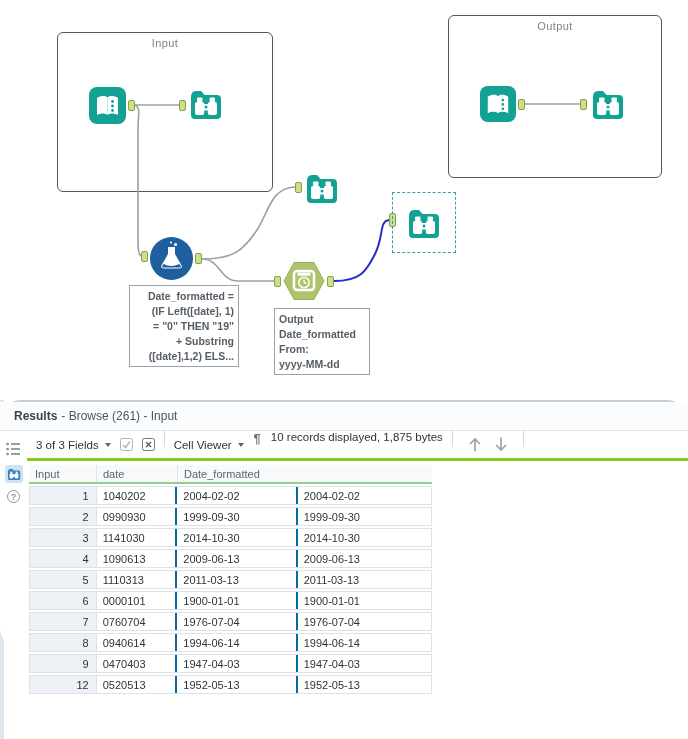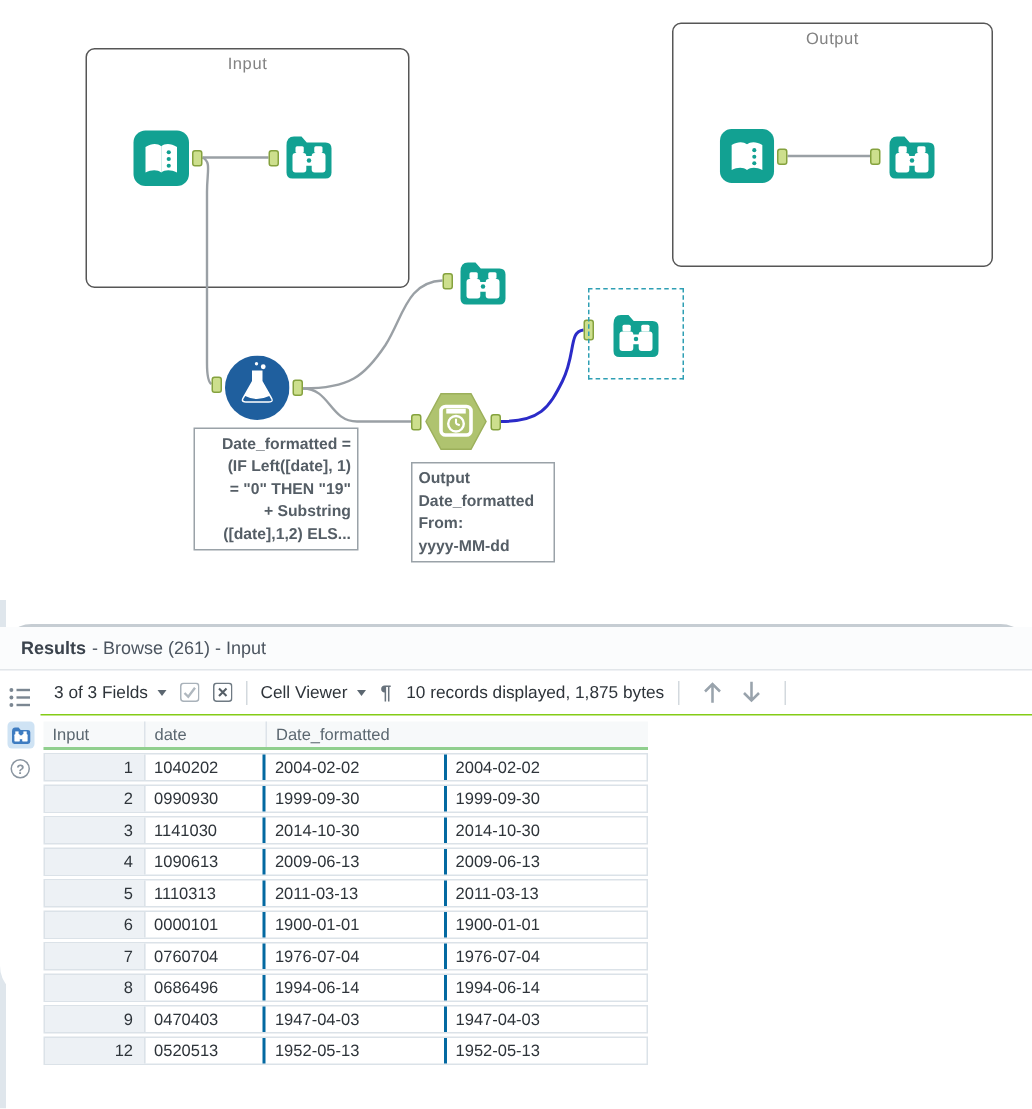--- a/index.html
+++ b/index.html
@@ -12,30 +12,30 @@
   .container-box { position:absolute; border:1px solid #565656; border-radius:6px; background:transparent; }
   .container-label { position:absolute; top:4px; left:0; right:0; text-align:center; font-size:11px; color:#828282; letter-spacing:.4px; }
   .wires { position:absolute; left:0; top:0; width:688px; height:400px; pointer-events:none; }
   .tool { position:absolute; }
   .anchor { position:absolute; width:7px; height:11px; background:#cddf8d; border:1px solid #85a23e; border-radius:2px; }
   .anchor.tall { height:14px; }
   .sel-box { position:absolute; border:1px dashed #2f9fb4; background:transparent; }
   .annotation { position:absolute; border:1px solid #9aa2a8; background:#fff; padding:3px 4px 2px 4px; font-size:10.5px; font-weight:600; color:#555e66; line-height:15px; white-space:nowrap; }
 
   
-  .results { position:absolute; left:0; top:416px; width:688px; height:249px; background:#fff; border-top:2px solid #c6cdd3;border-radius:21px; }
+  .results { position:absolute; left:0; top:400px; width:688px; height:249px; background:#fff; border-top:2px solid #c6cdd3;border-radius:21px; }
   .results-title { height:29px; display:flex; align-items:center; padding-left:14px; background:#fbfcfd; border-bottom:1px solid #e2e6ea; font-size:12px; color:#4c5560; }
   .results-title b { color:#3b434d; margin-right:4px; }
   .results-body { display:flex; height:306px; }
   .gutter { width:27px; padding-top:9px; display:flex; flex-direction:column; align-items:center; gap:7px; }
   .gutter-icon { width:18px; height:18px; display:flex; align-items:center; justify-content:center; border-radius:3px; }
   .gutter-icon.active { background:#cfe3f4; }
   .help-circle { width:13px; height:13px; border:1.5px solid #8a95a0; border-radius:50%; color:#8a95a0; font-size:9px; font-weight:bold; display:flex; align-items:center; justify-content:center; }
   .content { flex:1; }
-  .toolbar { height:30px; display:flex; align-items:center; padding-left:9px; font-size:11.5px; color:#2e343a; border-bottom:1px solid #84cc16; }
+  .toolbar { height:30px; display:flex; padding-left:9px; font-size:11.5px; color:#2e343a; border-bottom:3px solid #84cc16; }
   .caret { width:0; height:0; border-left:3.5px solid transparent; border-right:3.5px solid transparent; border-top:4.5px solid #5b6670; margin-left:6px; }
   .tb-dd { display:flex; align-items:center; cursor:default; }
   .tb-sep { width:1px; height:16px; background:#d3d9de; margin:0 9px; }
   .tb-icon { margin-left:9px; display:flex; align-items:center; }
   .pilcrow { color:#68727c; font-size:13px; font-weight:bold; margin:0 4px 0 10px; }
   .arrow-btn { margin:0 5px; display:flex; align-items:center; }
 
   .tablewrap { margin:4px 0 0 2px; }
   .thead { display:flex; width:403px; height:19px; background:#f7f9fa; border-bottom:2px solid #90cf8e; color:#5b6770; font-size:11px; align-items:center; }
   .trow { display:flex; width:403px; height:19px; background:#fff; border:1px solid #dbe2e8; margin-top:2px; font-size:11px; color:#2e343a; align-items:center; }
@@ -293,21 +293,21 @@
               <div class="c3">1900-01-01</div>
             </div>
             <div class="trow">
               <div class="c0">7</div>
               <div class="c1">0760704</div>
               <div class="c2">1976-07-04</div>
               <div class="c3">1976-07-04</div>
             </div>
             <div class="trow">
               <div class="c0">8</div>
-              <div class="c1">0686496</div>
+              <div class="c1">0940614</div>
               <div class="c2">1994-06-14</div>
               <div class="c3">1994-06-14</div>
             </div>
             <div class="trow">
               <div class="c0">9</div>
               <div class="c1">0470403</div>
               <div class="c2">1947-04-03</div>
               <div class="c3">1947-04-03</div>
             </div>
             <div class="trow">

